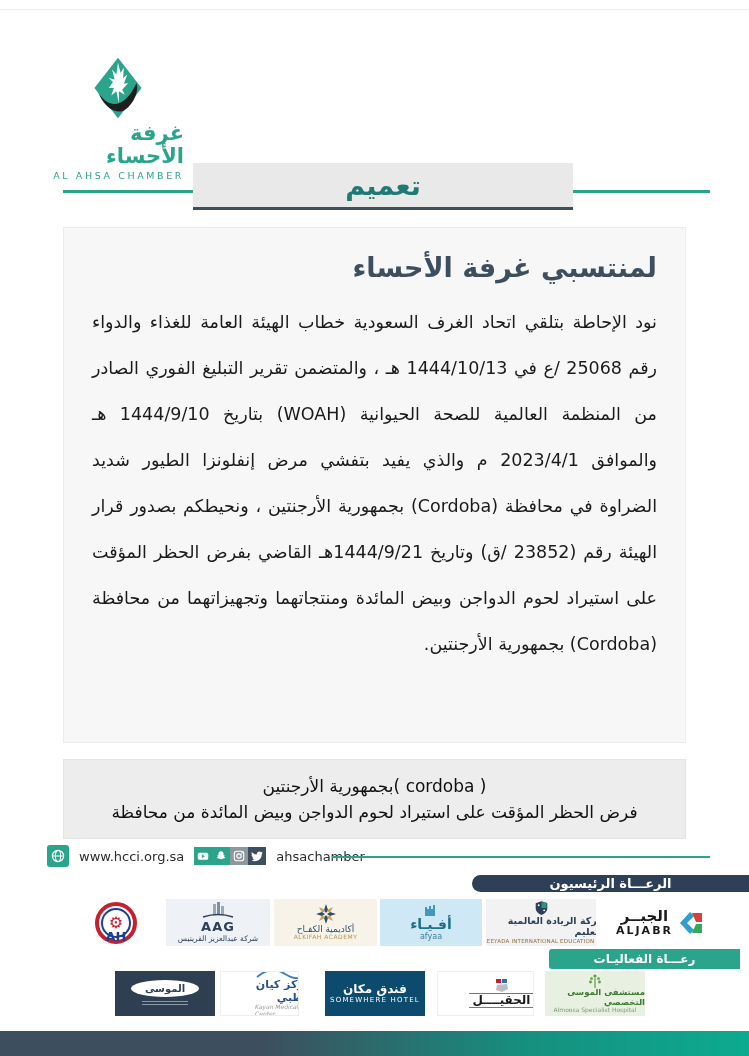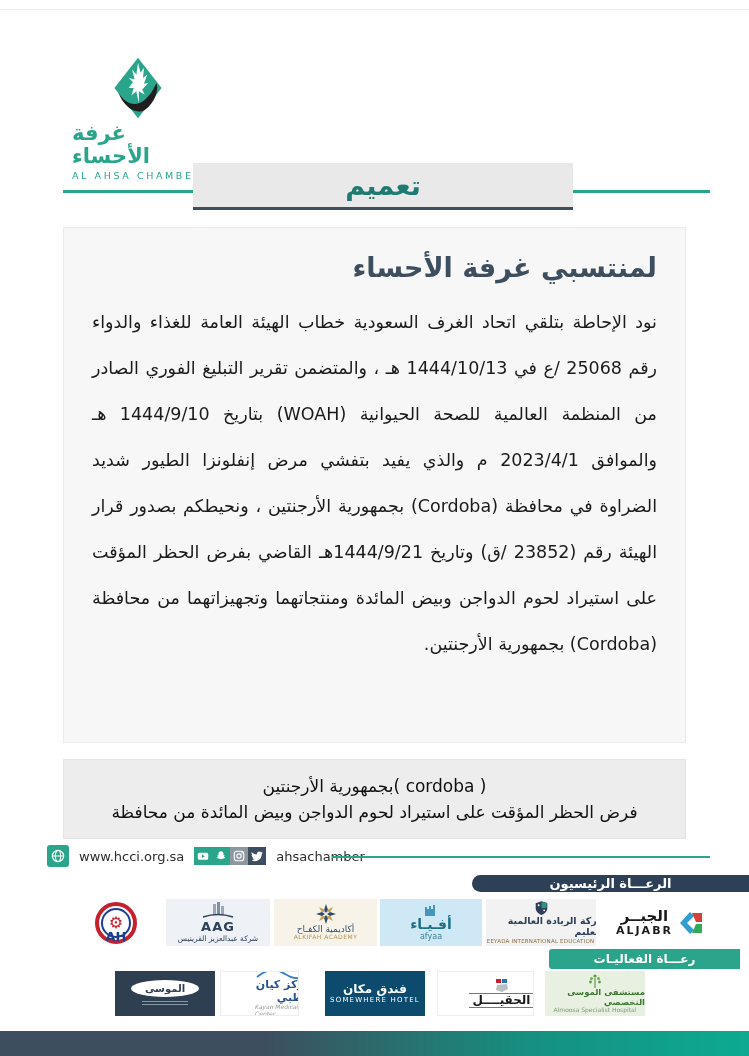--- a/index.html
+++ b/index.html
@@ -9,21 +9,21 @@
     background:#ffffff;
     font-family:"DejaVu Sans", sans-serif;
     overflow:hidden;
   }
   .abs { position:absolute; }
 
   
   .top-hairline { left:0; top:9px; width:749px; height:1px; background:#ededed; }
 
   
-  .logo-block { left:72px; top:56px; width:132px; text-align:left; }
+  .logo-block { left:52px; top:56px; width:132px; text-align:right; }
   .logo-mark { display:block; margin:0 auto 2px auto; }
   .logo-ar { display:block; color:#2aa58c; font-size:21px; font-weight:bold; direction:rtl; line-height:1.1; }
   .logo-en { display:block; color:#2aa58c; font-size:9.5px; letter-spacing:2.6px; margin-top:2px; }
 
   
   .banner-box {
     left:193px; top:163px; width:380px; height:47px;
     background:#e9e9ea; border-bottom:3px solid #3d4e5e;
     display:flex; align-items:center; justify-content:center;
   }

